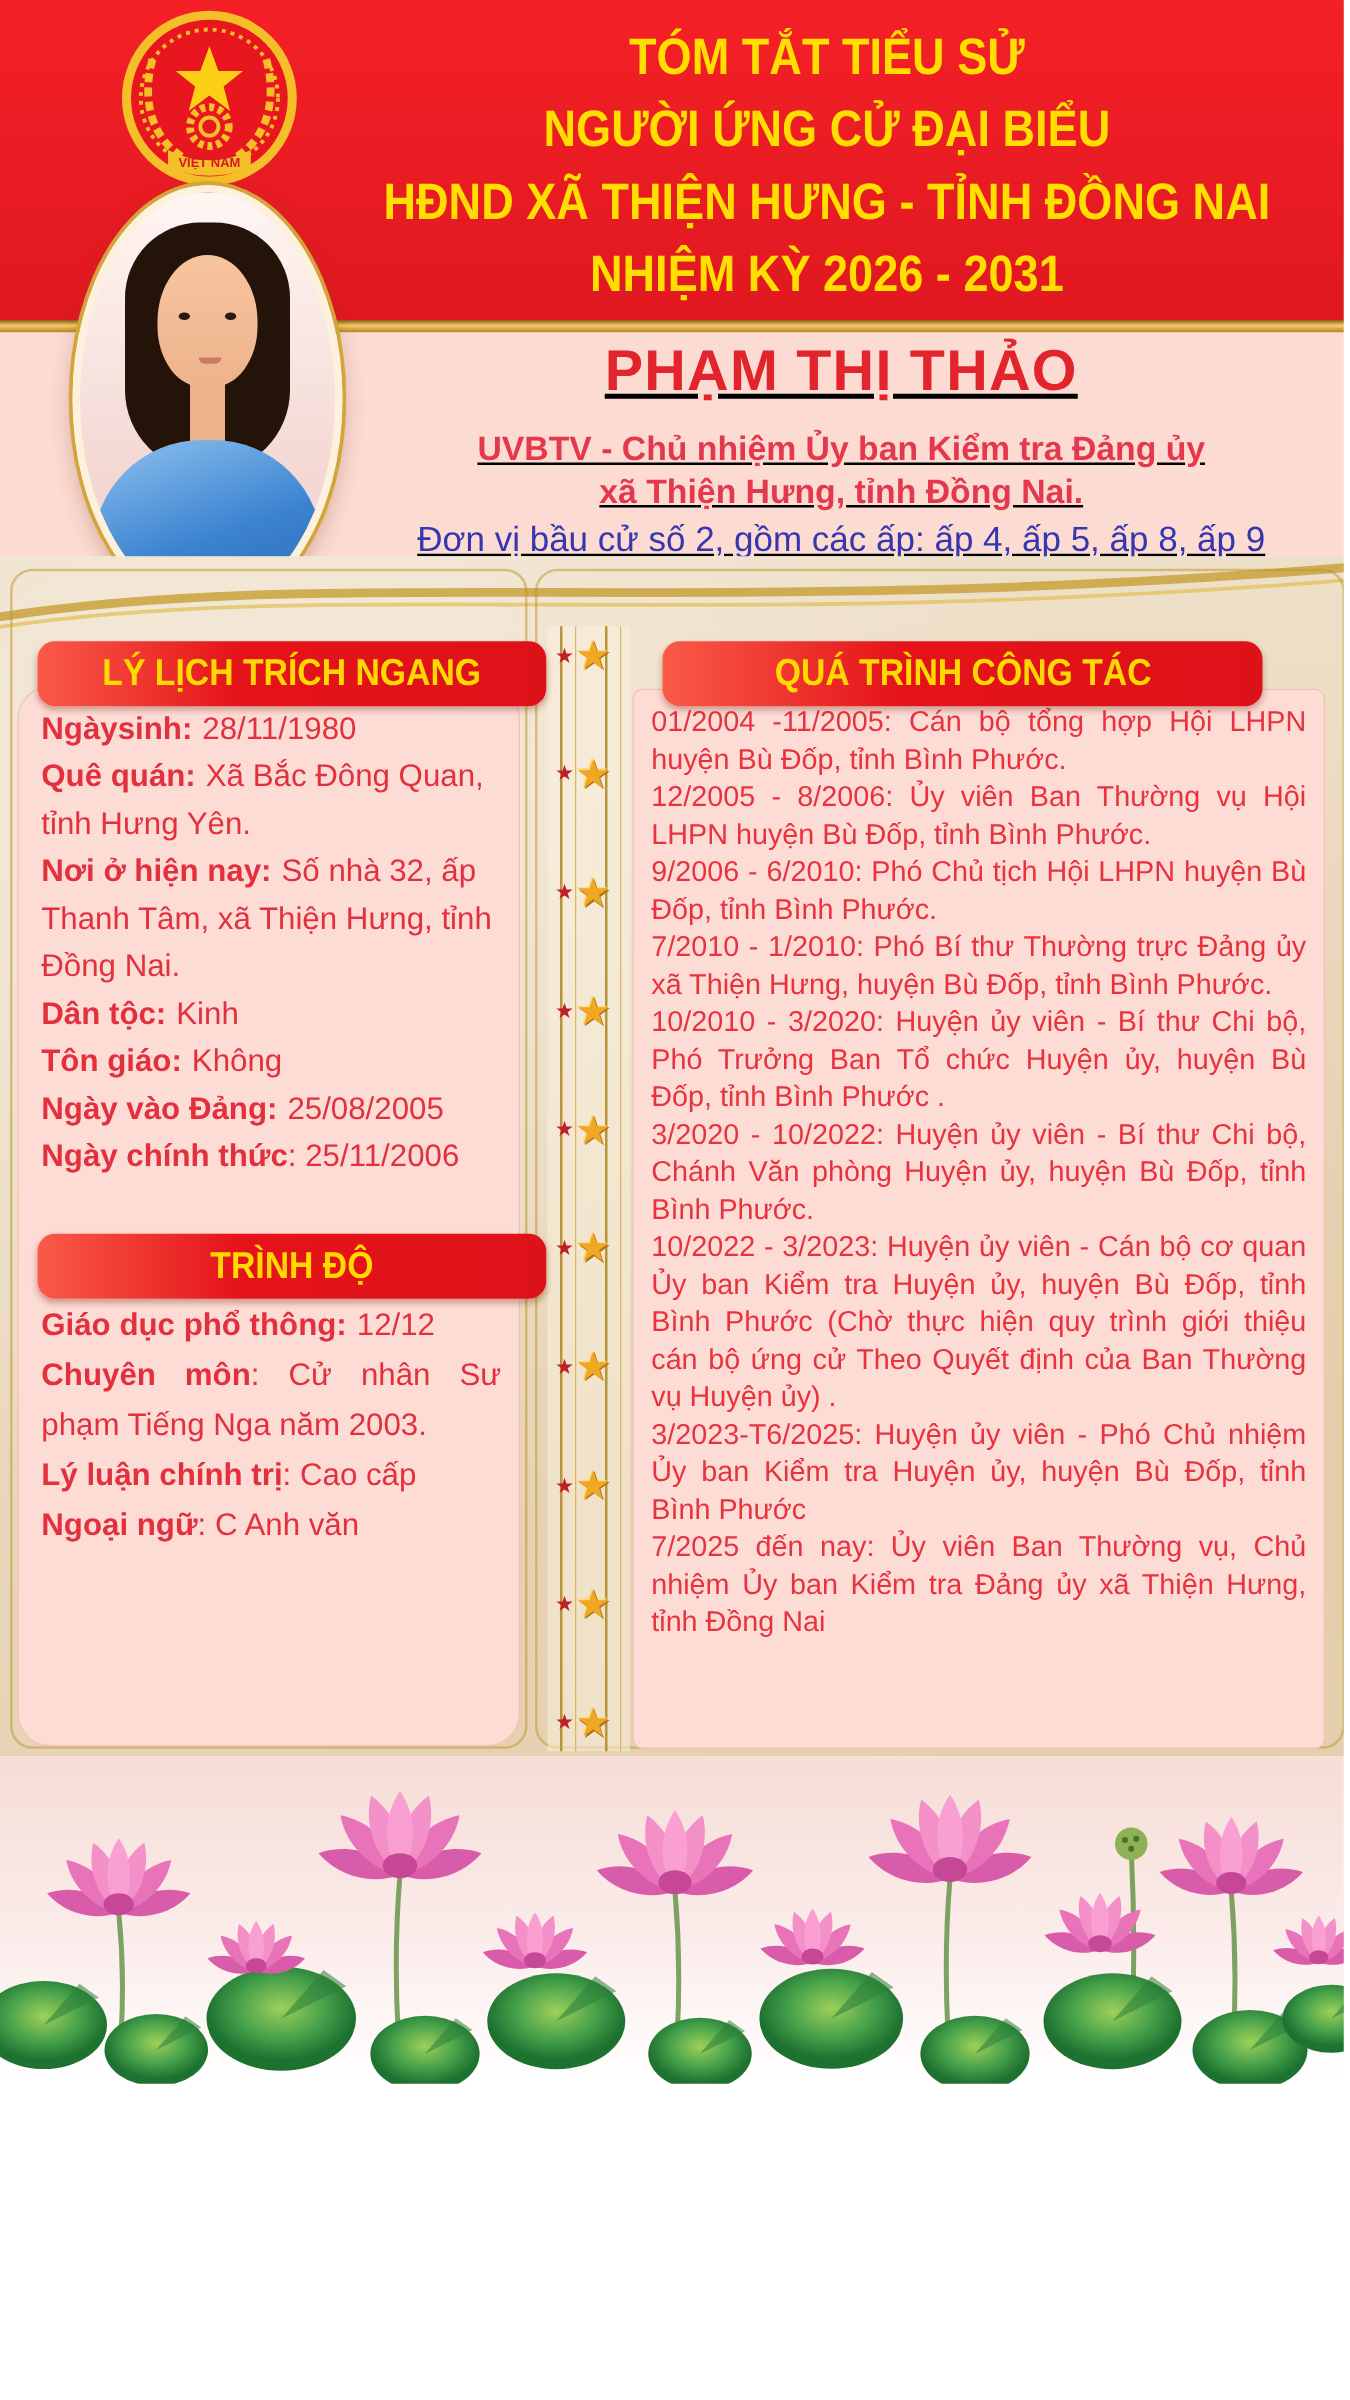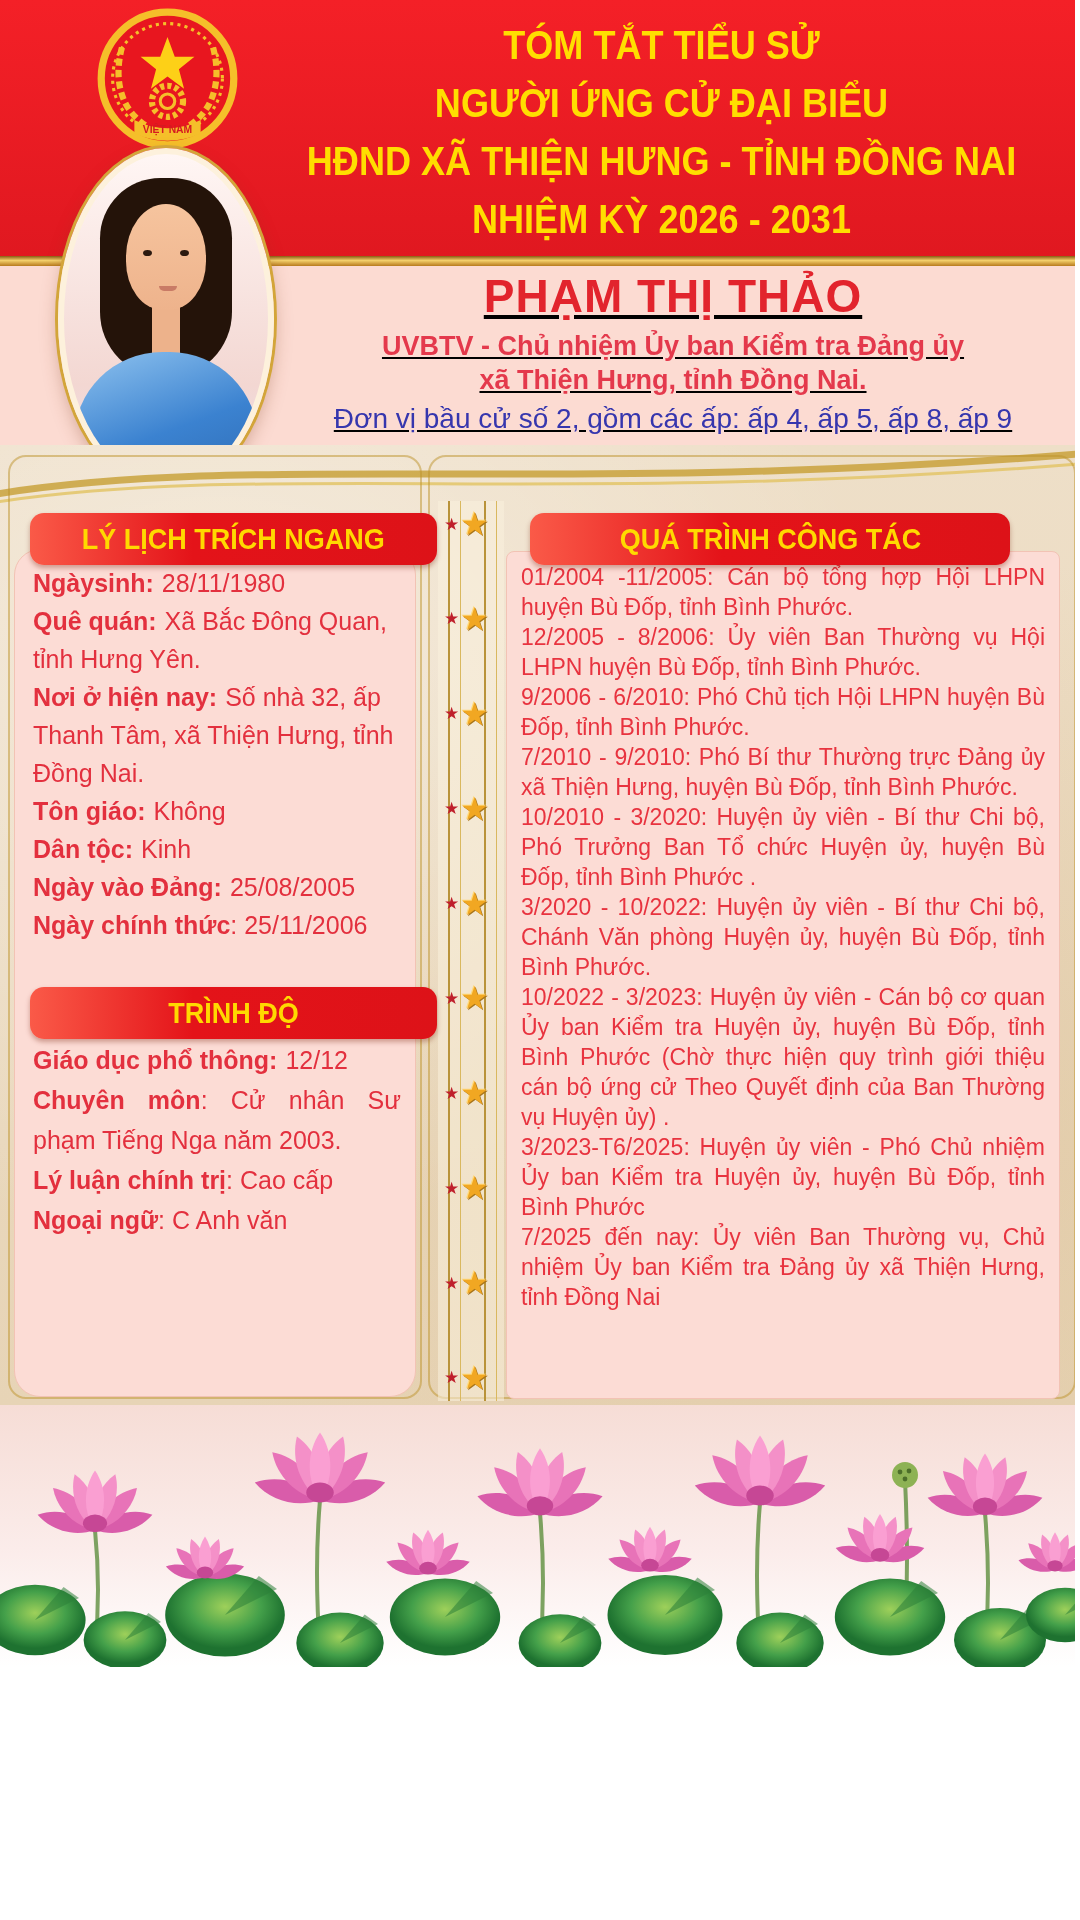--- a/index.html
+++ b/index.html
@@ -35,21 +35,21 @@
   .ph-mouth{position:absolute;left:95px;top:132px;width:18px;height:5px;border-radius:0 0 9px 9px;
             background:#c97b66;}
   .ph-dress{position:absolute;left:10px;top:198px;width:184px;height:140px;
             border-radius:88px 88px 0 0;
             background:linear-gradient(160deg,#8fc3ef,#3b82d0 55%,#2e6ab2);}
 
   
   .pink-band{position:absolute;left:0;top:266px;width:1080px;height:179px;background:#fcdbd2;}
   .name-block{position:absolute;left:280px;right:14px;top:6px;text-align:center;text-decoration:underline;}
   .cand-name{font-size:46px;line-height:48px;font-weight:800;color:#e2242d;letter-spacing:1px;}
-  .cand-pos{font-size:27px;line-height:34px;font-weight:bold;color:#e4394c;margin-top:9px;}
+  .cand-pos{font-size:27px;line-height:34px;font-weight:bold;color:#e4394c;margin-top:22px;}
   .cand-unit{font-size:28px;line-height:30px;color:#3636ae;margin-top:7px;}
 
   
   .body-band{position:absolute;left:0;top:445px;width:1080px;height:960px;
              background:radial-gradient(ellipse at 20% 25%,rgba(255,255,255,.4),transparent 55%),
                         radial-gradient(ellipse at 82% 70%,rgba(208,172,118,.28),transparent 60%),
                         linear-gradient(#eedfc8,#e7d4b6);}
   .swoosh{position:absolute;left:0;top:-8px;}
   .frame{position:absolute;border:2px solid rgba(190,148,44,.5);border-radius:18px;}
   .frame.lf{left:8px;top:10px;width:410px;height:940px;}
@@ -147,39 +147,39 @@
       <path d="M-10,66 C260,24 560,70 1090,26" stroke="#e3c66e" stroke-width="3" fill="none" opacity=".9"></path>
     </svg>
     <div class="frame lf"></div>
     <div class="frame rf"></div>
 
     <div class="card left">
       <div class="bio-list">
         <p><span class="lbl">Ngàysinh:</span><span class="val">28/11/1980</span></p>
         <p><span class="lbl">Quê quán:</span><span class="val">Xã Bắc Đông Quan, tỉnh Hưng Yên.</span></p>
         <p><span class="lbl">Nơi ở hiện nay:</span><span class="val">Số nhà 32, ấp Thanh Tâm, xã Thiện Hưng, tỉnh Đồng Nai.</span></p>
+        <p><span class="lbl">Dân tộc:</span><span class="val">Kinh</span></p>
         <p><span class="lbl">Tôn giáo:</span><span class="val">Không</span></p>
-        <p><span class="lbl">Dân tộc:</span><span class="val">Kinh</span></p>
         <p><span class="lbl">Ngày vào Đảng:</span><span class="val">25/08/2005</span></p>
         <p><span class="lbl nc">Ngày chính thức</span><span class="val">: 25/11/2006</span></p>
       </div>
       <div class="edu-list">
         <p><span class="lbl">Giáo dục phổ thông:</span><span class="val">12/12</span></p>
         <p><span class="lbl nc">Chuyên môn</span><span class="val">:  Cử nhân Sư phạm Tiếng Nga năm 2003.</span></p>
         <p><span class="lbl nc">Lý luận chính trị</span><span class="val">: Cao cấp</span></p>
         <p><span class="lbl nc">Ngoại ngữ</span><span class="val">: C Anh văn</span></p>
       </div>
     </div>
 
     <div class="card right">
       <div class="entries">
         <p class="entry"> 01/2004 -11/2005: Cán bộ tổng hợp Hội LHPN huyện Bù Đốp, tỉnh Bình Phước.</p>
         <p class="entry">12/2005 - 8/2006: Ủy viên Ban Thường vụ Hội LHPN huyện Bù Đốp, tỉnh Bình Phước.</p>
         <p class="entry">9/2006 - 6/2010: Phó Chủ tịch Hội LHPN huyện Bù Đốp, tỉnh Bình Phước.</p>
-        <p class="entry">7/2010 - 9/2010: Phó Bí thư Thường trực Đảng ủy xã Thiện Hưng, huyện Bù Đốp, tỉnh Bình Phước.</p>
+        <p class="entry">7/2010 - 1/2010: Phó Bí thư Thường trực Đảng ủy xã Thiện Hưng, huyện Bù Đốp, tỉnh Bình Phước.</p>
         <p class="entry">10/2010 - 3/2020: Huyện ủy viên - Bí thư Chi bộ, Phó Trưởng Ban Tổ chức Huyện ủy, huyện Bù Đốp, tỉnh Bình Phước .</p>
         <p class="entry">3/2020 - 10/2022: Huyện ủy viên - Bí thư Chi bộ, Chánh Văn phòng Huyện ủy, huyện Bù Đốp, tỉnh Bình Phước.</p>
         <p class="entry">10/2022 - 3/2023: Huyện ủy viên - Cán bộ cơ quan Ủy ban Kiểm tra Huyện ủy, huyện Bù Đốp, tỉnh Bình Phước (Chờ thực hiện quy trình giới thiệu cán bộ ứng cử Theo Quyết định của Ban Thường vụ Huyện ủy) .</p>
         <p class="entry">3/2023-T6/2025: Huyện ủy viên - Phó Chủ nhiệm Ủy ban Kiểm tra Huyện ủy, huyện Bù Đốp, tỉnh Bình Phước</p>
         <p class="entry">7/2025 đến nay: Ủy viên Ban Thường vụ, Chủ nhiệm Ủy ban Kiểm tra Đảng ủy xã Thiện Hưng, tỉnh Đồng Nai</p>
       </div>
     </div>
 
     <div class="star-strip">
       <div class="star-pair">

